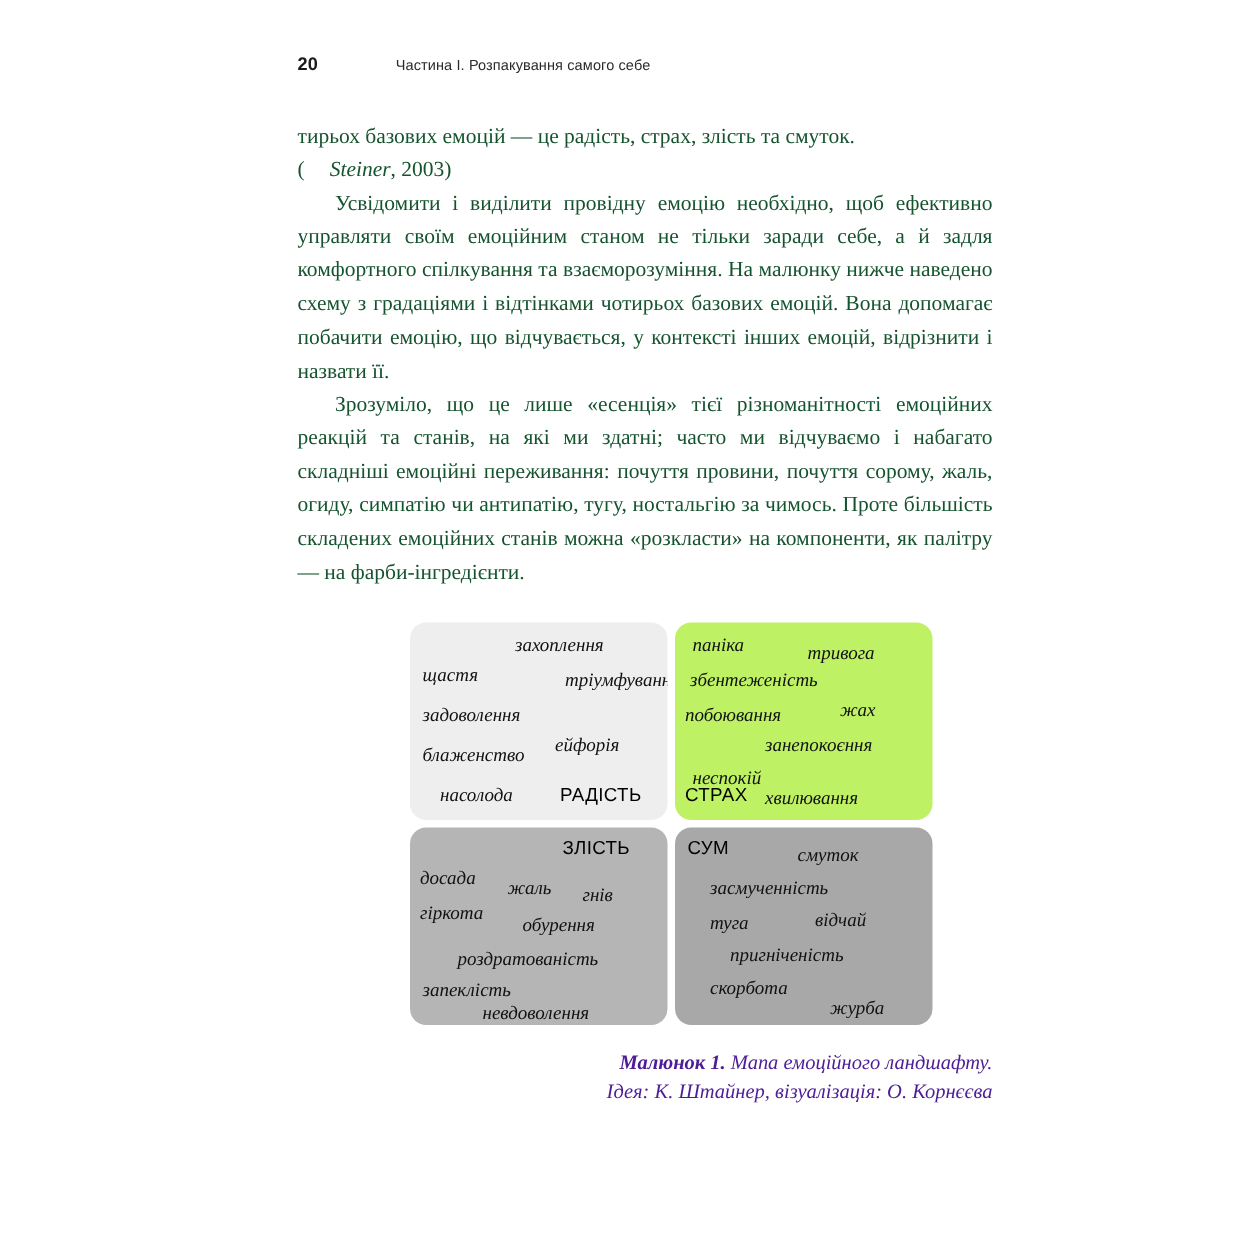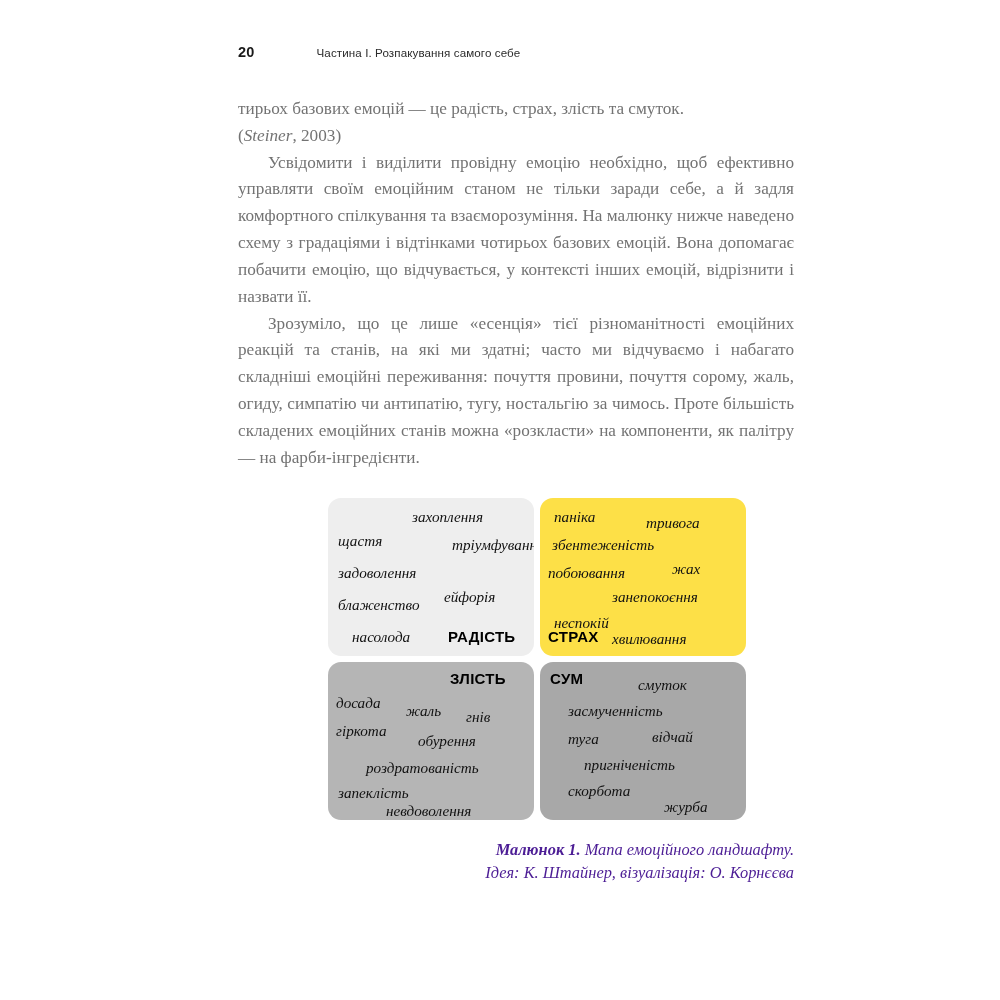--- a/index.html
+++ b/index.html
@@ -48,70 +48,71 @@
     letter-spacing: 0.1px;
     white-space: nowrap;
   }
   
   .body-text {
     margin-top: 26px;
     font-size: 17.2px;
     line-height: 1.56;
     text-align: justify;
     text-justify: inter-word;
-    color: #737373;
+    color: #14532d;
   }
   .body-text p {
     margin: 0;
   }
   .body-text p + p {
     margin-top: 0px;
   }
   .indent {
     text-indent: 30px;
   }
   .it {
     font-style: italic;
+    margin-left: 20px;
   }
   
   .figure {
     margin-top: 26px;
     width: 556px;
   }
   .grid {
     display: grid;
     grid-template-columns: 206px 206px;
     grid-template-rows: 158px 158px;
     gap: 6px;
     margin: 0 auto;
     width: 376px;
   }
   .quad {
     position: relative;
     border-radius: 13px;
     overflow: hidden;
   }
   .q-joy    { background: #eeeeee; }
-  .q-fear   { background: #fde047; }
+  .q-fear   { background: #bef264; }
   .q-anger  { background: #b5b5b5; }
   .q-sad    { background: #a8a8a8; }
 
   .word {
     position: absolute;
     font-family: "Liberation Serif", serif;
     font-style: italic;
     font-size: 15.2px;
     color: #111111;
     white-space: nowrap;
   }
   .core {
     position: absolute;
     font-family: "Liberation Sans", sans-serif;
     font-style: normal;
-    font-weight: bold;
+    font-weight: normal;
     font-size: 15px;
     letter-spacing: 0.3px;
     color: #000000;
     white-space: nowrap;
   }
   
   .caption {
     margin-top: 18px;
     text-align: right;
     font-size: 16.4px;

